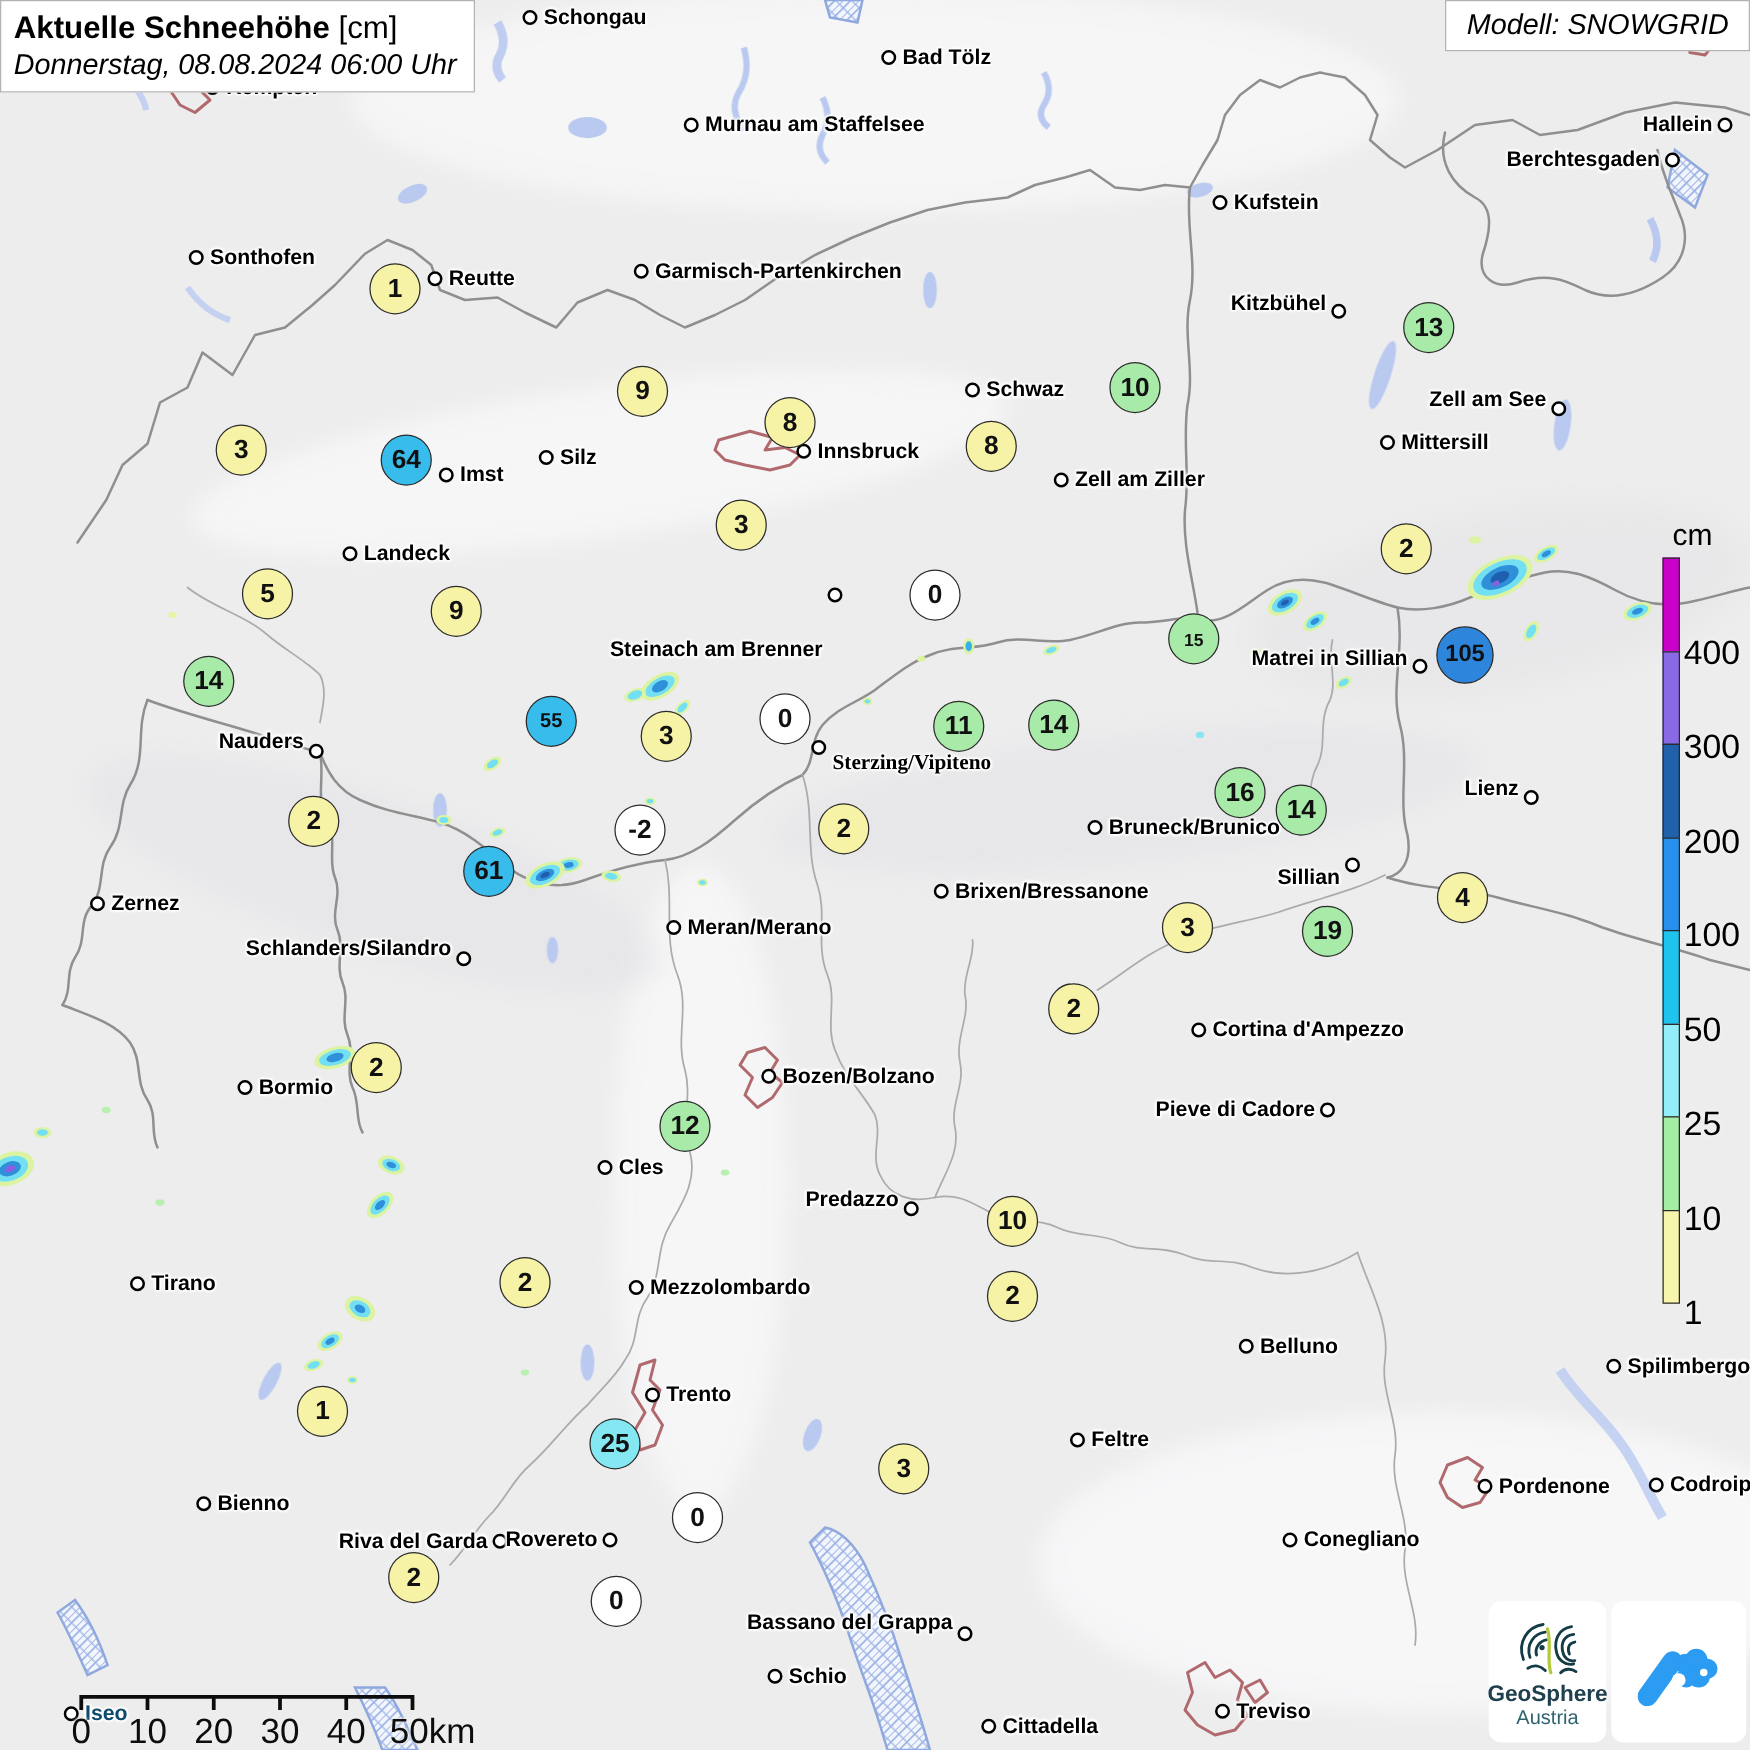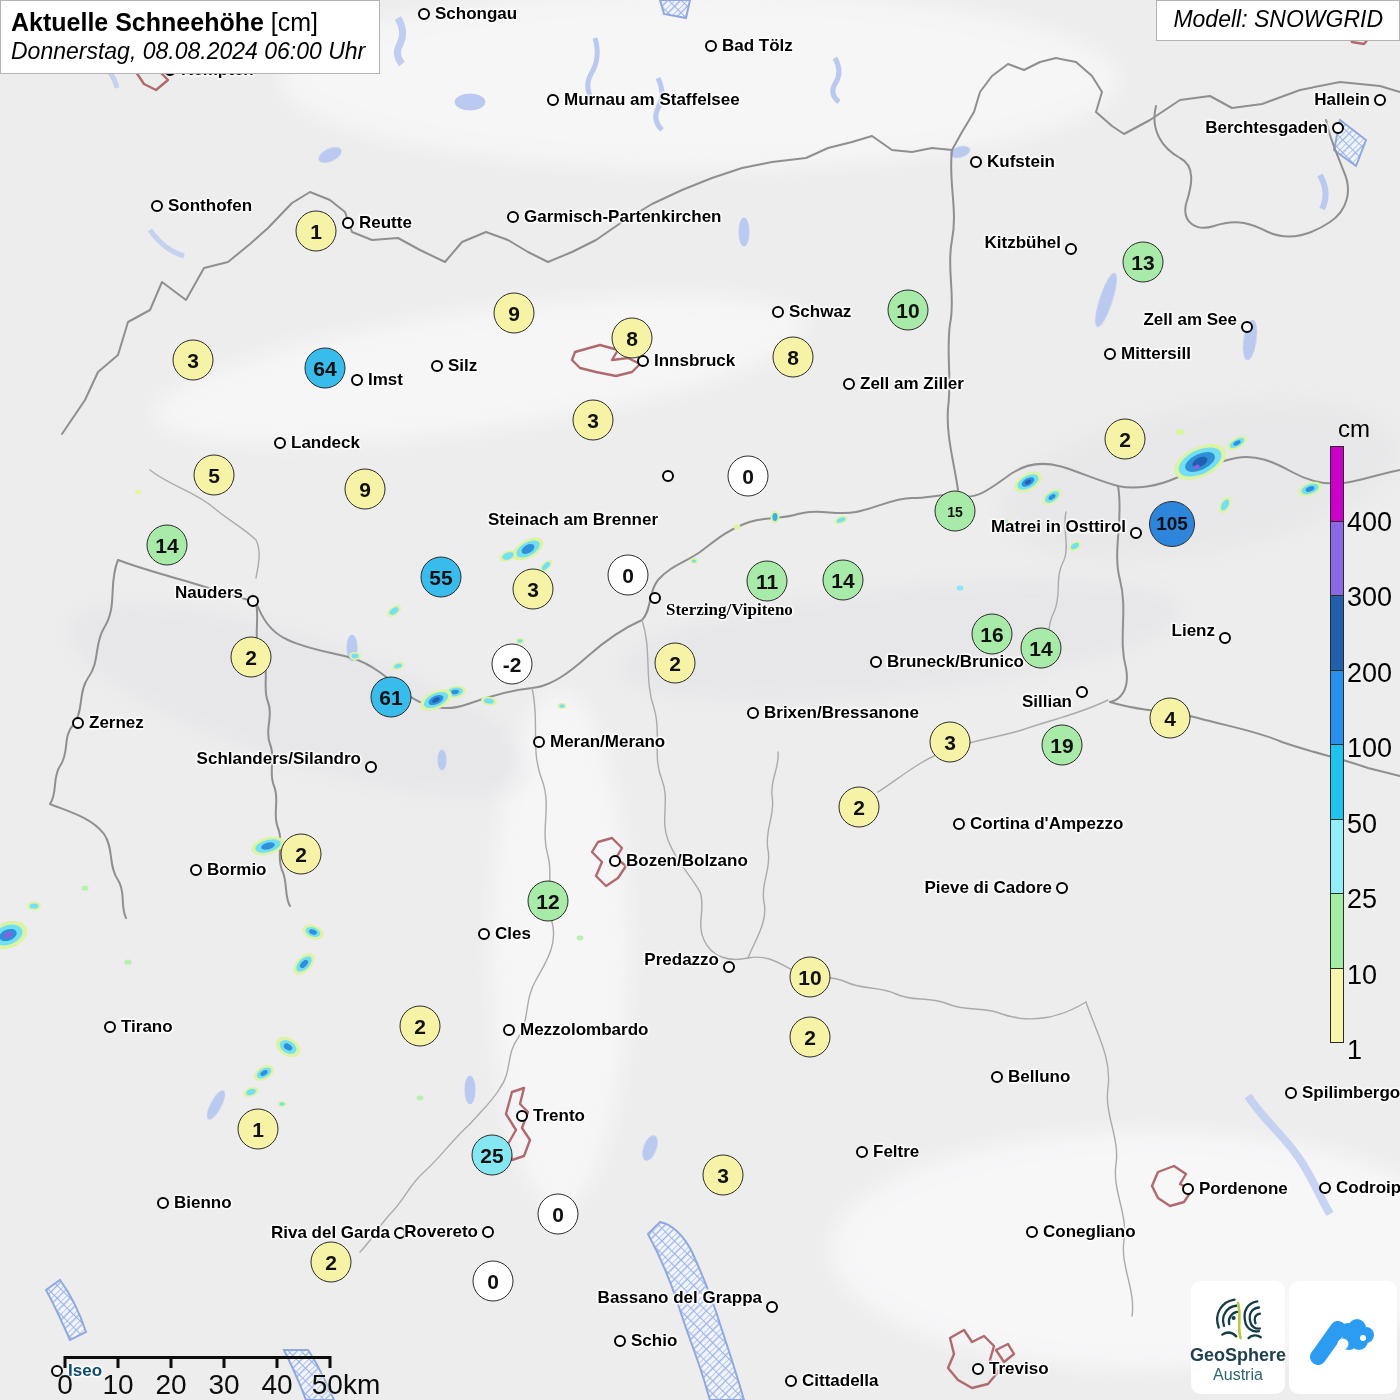--- a/index.html
+++ b/index.html
@@ -361,21 +361,21 @@
       <div class="city-label" style="top: 361px; left: 654px;">Innsbruck</div>
       <div class="city-dot" style="left: 357px; top: 380px;"></div>
       <div class="city-label" style="top: 380px; left: 368px;">Imst</div>
       <div class="city-dot" style="left: 849px; top: 384px;"></div>
       <div class="city-label" style="top: 384px; left: 860px;">Zell am Ziller</div>
       <div class="city-dot" style="left: 280px; top: 443px;"></div>
       <div class="city-label" style="top: 443px; left: 291px;">Landeck</div>
       <div class="city-dot" style="left: 668px; top: 476px;"></div>
       <div class="city-label" style="top: 476px; right: 742px; margin-top: 44px;">Steinach am Brenner</div>
       <div class="city-dot" style="left: 1136px; top: 533px;"></div>
-      <div class="city-label" style="top: 527px; right: 274px;">Matrei in Osttirol</div>
+      <div class="city-label" style="top: 527px; right: 274px;">Matrei in Sillian</div>
       <div class="city-dot" style="left: 253px; top: 601px;"></div>
       <div class="city-label" style="top: 593px; right: 1157px;">Nauders</div>
       <div class="city-dot" style="left: 655px; top: 598px;"></div>
       <div class="city-label" style="top: 610px; left: 666px; font-family: Liberation Serif, serif;">Sterzing/Vipiteno</div>
       <div class="city-dot" style="left: 1225px; top: 638px;"></div>
       <div class="city-label" style="top: 631px; right: 185px;">Lienz</div>
       <div class="city-dot" style="left: 876px; top: 662px;"></div>
       <div class="city-label" style="top: 662px; left: 887px;">Bruneck/Brunico</div>
       <div class="city-dot" style="left: 1082px; top: 692px;"></div>
       <div class="city-label" style="top: 702px; right: 328px;">Sillian</div>
@@ -444,21 +444,21 @@
       <div class="station" style="width: 41px; height: 41px; left: 908px; top: 310px; background: rgb(168, 234, 168); font-size: 21px;">10</div>
       <div class="station" style="width: 41px; height: 41px; left: 1143px; top: 262px; background: rgb(168, 234, 168); font-size: 21px;">13</div>
       <div class="station" style="width: 41px; height: 41px; left: 1125px; top: 439px; background: rgb(246, 242, 166); font-size: 21px;">2</div>
       <div class="station" style="width: 41px; height: 41px; left: 214px; top: 475px; background: rgb(246, 242, 166); font-size: 21px;">5</div>
       <div class="station" style="width: 41px; height: 41px; left: 365px; top: 489px; background: rgb(246, 242, 166); font-size: 21px;">9</div>
       <div class="station" style="width: 41px; height: 41px; left: 593px; top: 420px; background: rgb(246, 242, 166); font-size: 21px;">3</div>
       <div class="station" style="width: 41px; height: 41px; left: 748px; top: 476px; background: rgb(255, 255, 255); font-size: 21px;">0</div>
       <div class="station" style="width: 41px; height: 41px; left: 955px; top: 511px; background: rgb(168, 234, 168); font-size: 14px;">15</div>
       <div class="station" style="width: 46px; height: 46px; left: 1172px; top: 524px; background: rgb(46, 134, 220); font-size: 19px;">105</div>
       <div class="station" style="width: 41px; height: 41px; left: 167px; top: 545px; background: rgb(168, 234, 168); font-size: 21px;">14</div>
-      <div class="station" style="width: 41px; height: 41px; left: 441px; top: 577px; background: rgb(56, 188, 236); font-size: 21px;">55</div>
+      <div class="station" style="width: 41px; height: 41px; left: 441px; top: 577px; background: rgb(56, 188, 236); font-size: 16px;">55</div>
       <div class="station" style="width: 41px; height: 41px; left: 533px; top: 589px; background: rgb(246, 242, 166); font-size: 21px;">3</div>
       <div class="station" style="width: 41px; height: 41px; left: 628px; top: 575px; background: rgb(255, 255, 255); font-size: 21px;">0</div>
       <div class="station" style="width: 41px; height: 41px; left: 767px; top: 581px; background: rgb(168, 234, 168); font-size: 21px;">11</div>
       <div class="station" style="width: 41px; height: 41px; left: 843px; top: 580px; background: rgb(168, 234, 168); font-size: 21px;">14</div>
       <div class="station" style="width: 41px; height: 41px; left: 992px; top: 634px; background: rgb(168, 234, 168); font-size: 21px;">16</div>
       <div class="station" style="width: 41px; height: 41px; left: 1041px; top: 648px; background: rgb(168, 234, 168); font-size: 21px;">14</div>
       <div class="station" style="width: 41px; height: 41px; left: 251px; top: 657px; background: rgb(246, 242, 166); font-size: 21px;">2</div>
       <div class="station" style="width: 41px; height: 41px; left: 512px; top: 664px; background: rgb(255, 255, 255); font-size: 21px;">-2</div>
       <div class="station" style="width: 41px; height: 41px; left: 391px; top: 697px; background: rgb(56, 188, 236); font-size: 21px;">61</div>
       <div class="station" style="width: 41px; height: 41px; left: 675px; top: 663px; background: rgb(246, 242, 166); font-size: 21px;">2</div>

